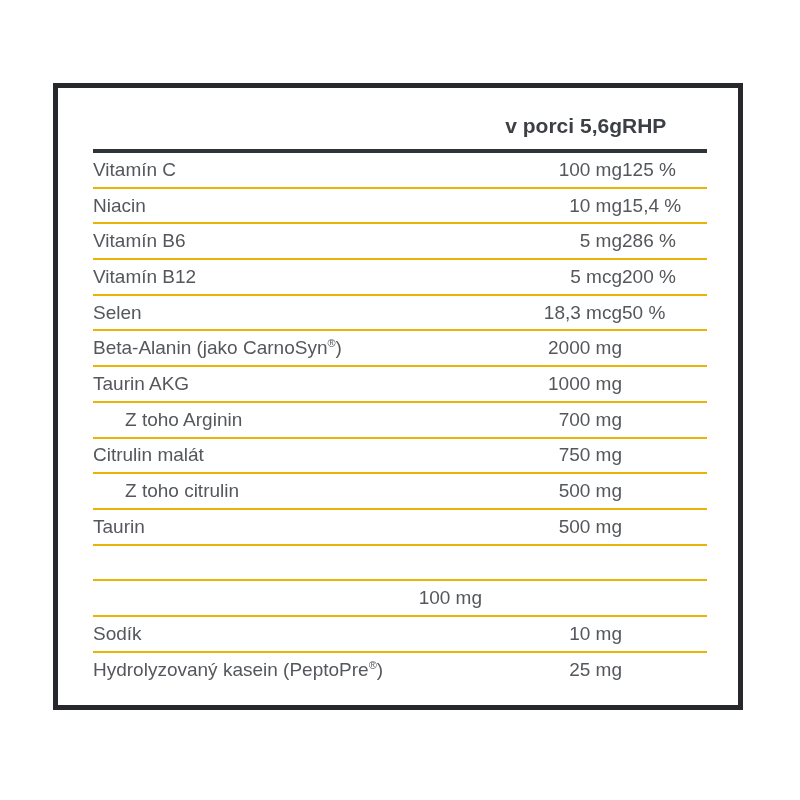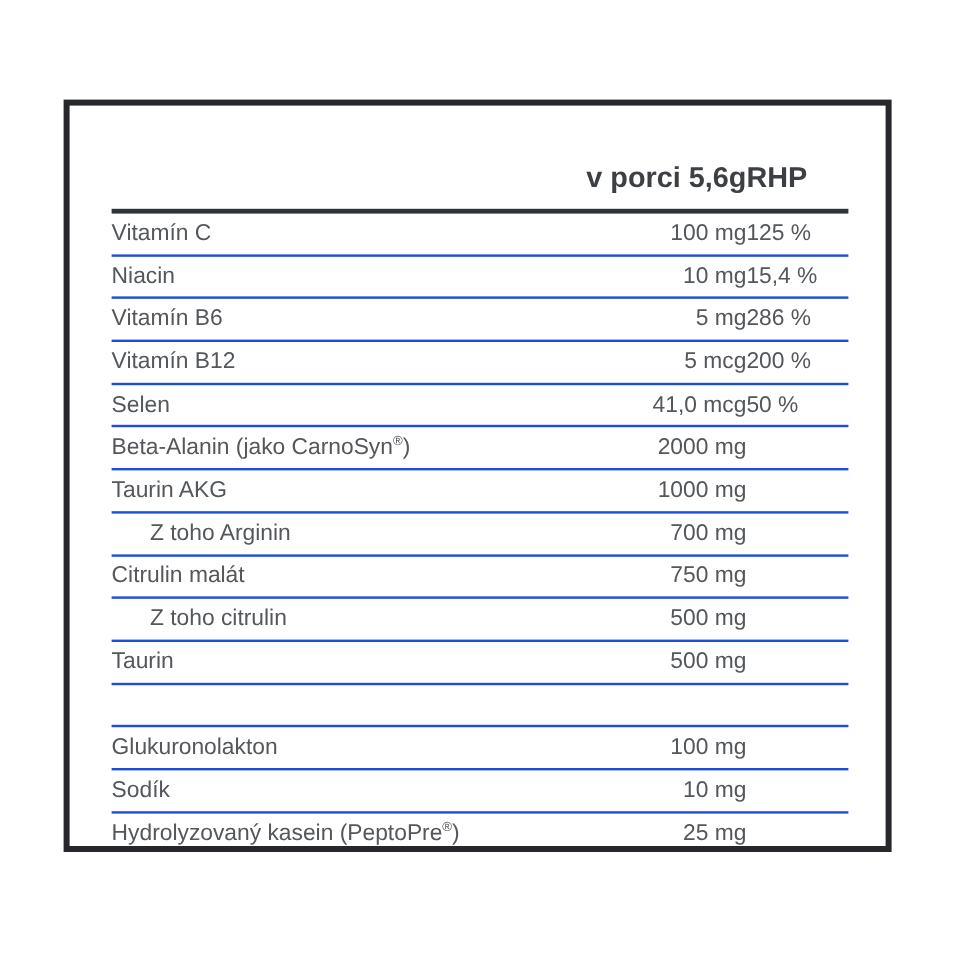--- a/index.html
+++ b/index.html
@@ -33,31 +33,30 @@
   }
   .header-row {
     display: grid;
     grid-template-columns: 1fr 140px 85px;
     align-items: end;
     height: 65px;
     box-sizing: border-box;
     padding-bottom: 11px;
     border-bottom: 4px solid #303337;
     font-weight: bold;
-    font-size: 24px;
+    font-size: 21px;
     color: #3c3f43;
-    margin-top: 25px;
   }
   .row {
     display: grid;
     grid-template-columns: 1fr 140px 85px;
     align-items: center;
     height: 35.7px;
     box-sizing: border-box;
-    border-bottom: 2px solid #1d4ed8;
+    border-bottom: 2px solid #eab308;
     font-size: 19px;
     color: #54575b;
   }
   .row:last-child {
     border-bottom: none;
   }
   .cell-name {
     text-align: left;
     white-space: nowrap;
   }
@@ -111,21 +110,21 @@
   </div>
 
   <div class="row">
     <div class="cell-name">Vitamín B12</div>
     <div class="cell-amount">5 mcg</div>
     <div class="cell-rhp">200 %</div>
   </div>
 
   <div class="row">
     <div class="cell-name">Selen</div>
-    <div class="cell-amount">41,0 mcg</div>
+    <div class="cell-amount">18,3 mcg</div>
     <div class="cell-rhp">50 %</div>
   </div>
 
   <div class="row">
     <div class="cell-name">Beta-Alanin (jako CarnoSyn<sup class="reg">®</sup>)</div>
     <div class="cell-amount">2000 mg</div>
     <div class="cell-rhp"></div>
   </div>
 
   <div class="row">
@@ -156,21 +155,20 @@
     <div class="cell-name">Taurin</div>
     <div class="cell-amount">500 mg</div>
     <div class="cell-rhp"></div>
   </div>
 
   <div class="row">
     <div class="cell-rhp"></div>
   </div>
 
   <div class="row">
-    <div class="cell-name">Glukuronolakton</div>
     <div class="cell-amount">100 mg</div>
     <div class="cell-rhp"></div>
   </div>
 
   <div class="row">
     <div class="cell-name">Sodík</div>
     <div class="cell-amount">10 mg</div>
     <div class="cell-rhp"></div>
   </div>
 

